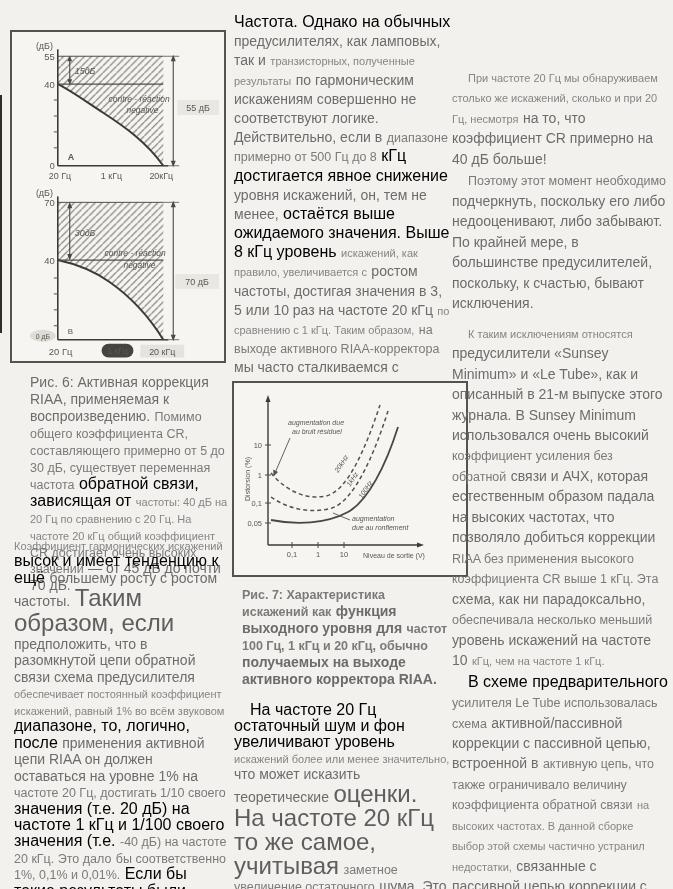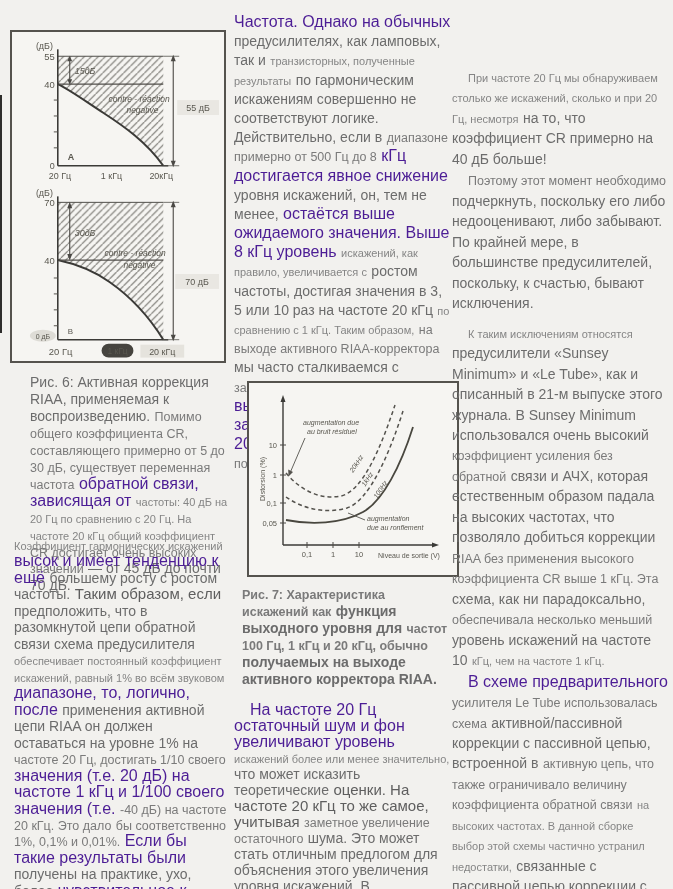--- a/index.html
+++ b/index.html
@@ -8,22 +8,22 @@
     background:#f2f1ee;overflow:hidden;
     font-family:"Liberation Sans","DejaVu Sans",sans-serif;
     color:#6c6c6c;
   }
   .col{position:absolute;}
   .tblock{margin:0;}
   .seg{color:#6c6c6c;}
   .seg-xs{font-size:11px;color:#858585;}
   .seg-sm{font-size:12.5px;color:#7a7a7a;}
   .seg-md{font-size:14px;color:#6c6c6c;}
-  .seg-lg{font-size:16px;color:#4c1d95;}
-  .seg-xl{font-size:15px;color:#5e5e5e;}
+  .seg-lg{font-size:16px;color:#000000;}
+  .seg-xl{font-size:24px;color:#5e5e5e;}
   .lh-tight{line-height:1.03;}
   .lh-cap{line-height:1.06;}
   .lh-mid{line-height:1.2;}
   .lh-mid2{line-height:1.0;}
   .lh-right{line-height:1.28;}
   .ind{text-indent:16px;margin-top:39px;}
   .gap-sm{margin-top:1px;}
   .gap-md{margin-top:9px;}
   .figbox{
     position:absolute;background:#f6f5f2;
@@ -137,21 +137,21 @@
 
     <p class="tblock lh-cap" style="position:absolute;left:22px;top:374px;width:200px;"><span class="seg seg-md">Рис. 6: Активная коррекция RIAA, применяемая к воспроизведению.</span> <span class="seg seg-sm">Помимо общего коэффициента CR, составляющего примерно от 5 до 30 дБ, существует переменная частота</span> <span class="seg seg-lg">обратной связи, зависящая от</span> <span class="seg seg-xs">частоты: 40 дБ на 20 Гц по сравнению с 20 Гц. На частоте 20 кГц общий коэффициент</span> <span class="seg seg-sm">CR достигает очень высоких значений</span> <span class="seg seg-md">— от 45 дБ до почти 70 дБ.</span> </p>
 
     <p class="tblock lh-tight" style="position:absolute;left:6px;top:537px;width:214px;"><span class="seg seg-xs">Коэффициент гармонических искажений</span> <span class="seg seg-lg">высок и имеет тенденцию к ещё</span> <span class="seg seg-md">большему росту с ростом частоты.</span> <span class="seg seg-xl">Таким образом, если</span> <span class="seg seg-md">предположить, что в разомкнутой цепи обратной связи схема предусилителя</span> <span class="seg seg-xs">обеспечивает постоянный коэффициент искажений, равный 1% во всём звуковом</span> <span class="seg seg-lg">диапазоне, то, логично, после</span> <span class="seg seg-md">применения активной цепи RIAA он должен оставаться на уровне 1% на</span> <span class="seg seg-sm">частоте 20 Гц, достигать 1/10 своего</span> <span class="seg seg-lg">значения (т.е. 20 дБ) на частоте 1 кГц и 1/100 своего значения (т.е.</span> <span class="seg seg-sm">-40 дБ) на частоте 20 кГц. Это дало</span> <span class="seg seg-sm">бы соответственно 1%, 0,1% и 0,01%.</span> <span class="seg seg-lg">Если бы такие результаты были</span> <span class="seg seg-md">получены на практике, ухо, более</span> <span class="seg seg-lg">чувствительное к искажениям на высоких частотах, чем на</span>     </p>
   </div>
 
   <div class="col" style="left:232px;top:0;width:220px;height:889px;">
 
     <p class="tblock lh-mid" style="position:absolute;left:2px;top:12px;width:218px;"><span class="seg seg-lg">Частота. Однако на обычных</span> <span class="seg seg-md">предусилителях, как ламповых, так и</span> <span class="seg seg-xs">транзисторных, полученные результаты</span> <span class="seg seg-md">по гармоническим искажениям совершенно не соответствуют логике. Действительно, если в</span> <span class="seg seg-sm">диапазоне примерно от 500 Гц до 8</span> <span class="seg seg-lg">кГц достигается явное снижение</span> <span class="seg seg-md">уровня искажений, он, тем не менее,</span> <span class="seg seg-lg">остаётся выше ожидаемого значения. Выше 8 кГц уровень</span> <span class="seg seg-xs">искажений, как правило, увеличивается с</span> <span class="seg seg-md">ростом частоты, достигая значения в 3, 5 или 10 раз на частоте 20 кГц</span> <span class="seg seg-xs">по сравнению с 1 кГц. Таким образом,</span> <span class="seg seg-sm">на выходе активного RIAA-корректора</span> <span class="seg seg-md">мы часто сталкиваемся с</span> <span class="seg seg-sm">зависимостью искажений от уровня</span> <span class="seg seg-lg">выходного сигнала в зависимости от трёх частот: 20 Гц, 1 кГц и 20</span> <span class="seg seg-sm">кГц, близкой к показанной на рисунке 7.</span> </p>
 
-    <div class="figbox" style="left:15px;top:381px;width:212px;height:196px;">
+    <div class="figbox" style="left:0;top:381px;width:236px;height:196px;">
       <svg viewBox="0 0 208 192" width="208" height="192">
 
         <line x1="34" y1="16" x2="34" y2="162" stroke="#3b3a37" stroke-width="1.4"></line>
         <polygon points="31.5,19 36.5,19 34,12" fill="#3b3a37"></polygon>
         <line x1="34" y1="162" x2="186" y2="162" stroke="#3b3a37" stroke-width="1.4"></line>
         <polygon points="183,159.5 183,164.5 190,162" fill="#3b3a37"></polygon>
 
         <line x1="31" y1="62" x2="37" y2="62" stroke="#4a4844" stroke-width="1"></line>
         <line x1="31" y1="92" x2="37" y2="92" stroke="#4a4844" stroke-width="1"></line>
         <line x1="31" y1="120" x2="37" y2="120" stroke="#4a4844" stroke-width="1"></line>

